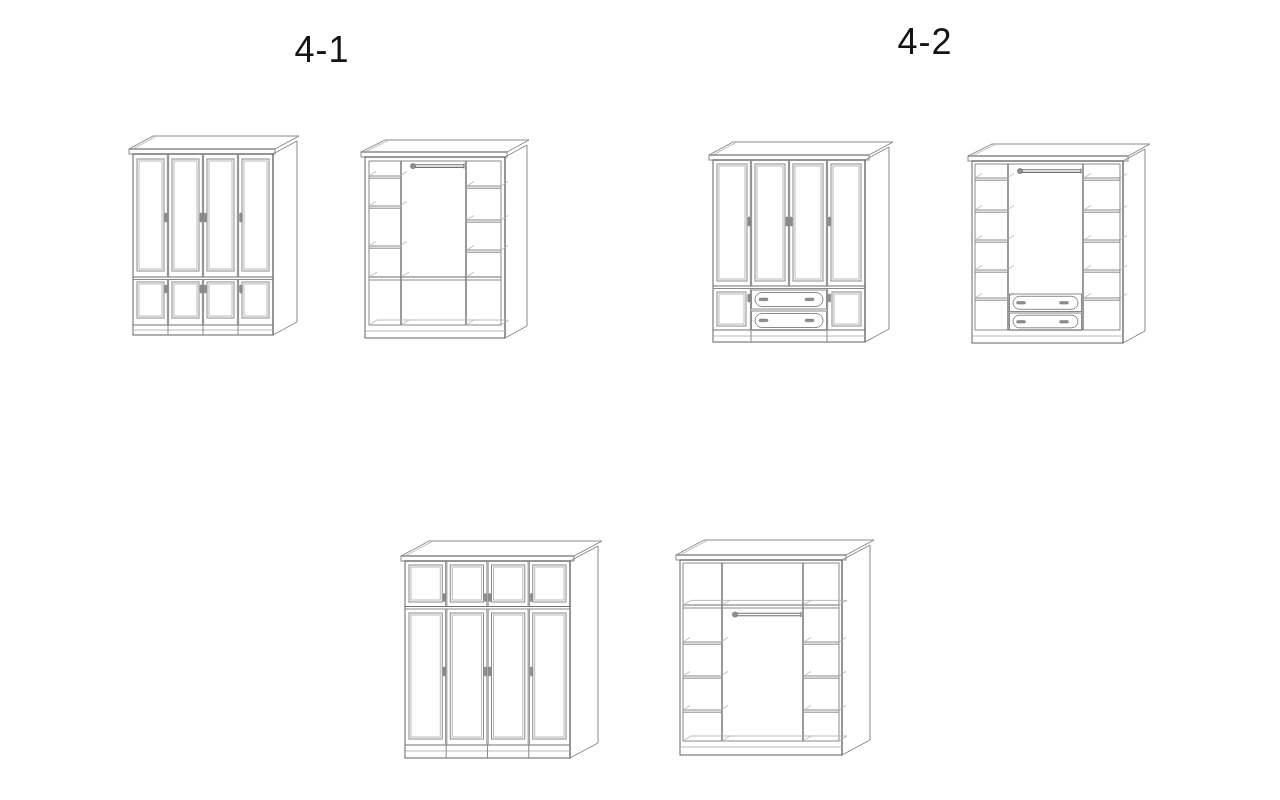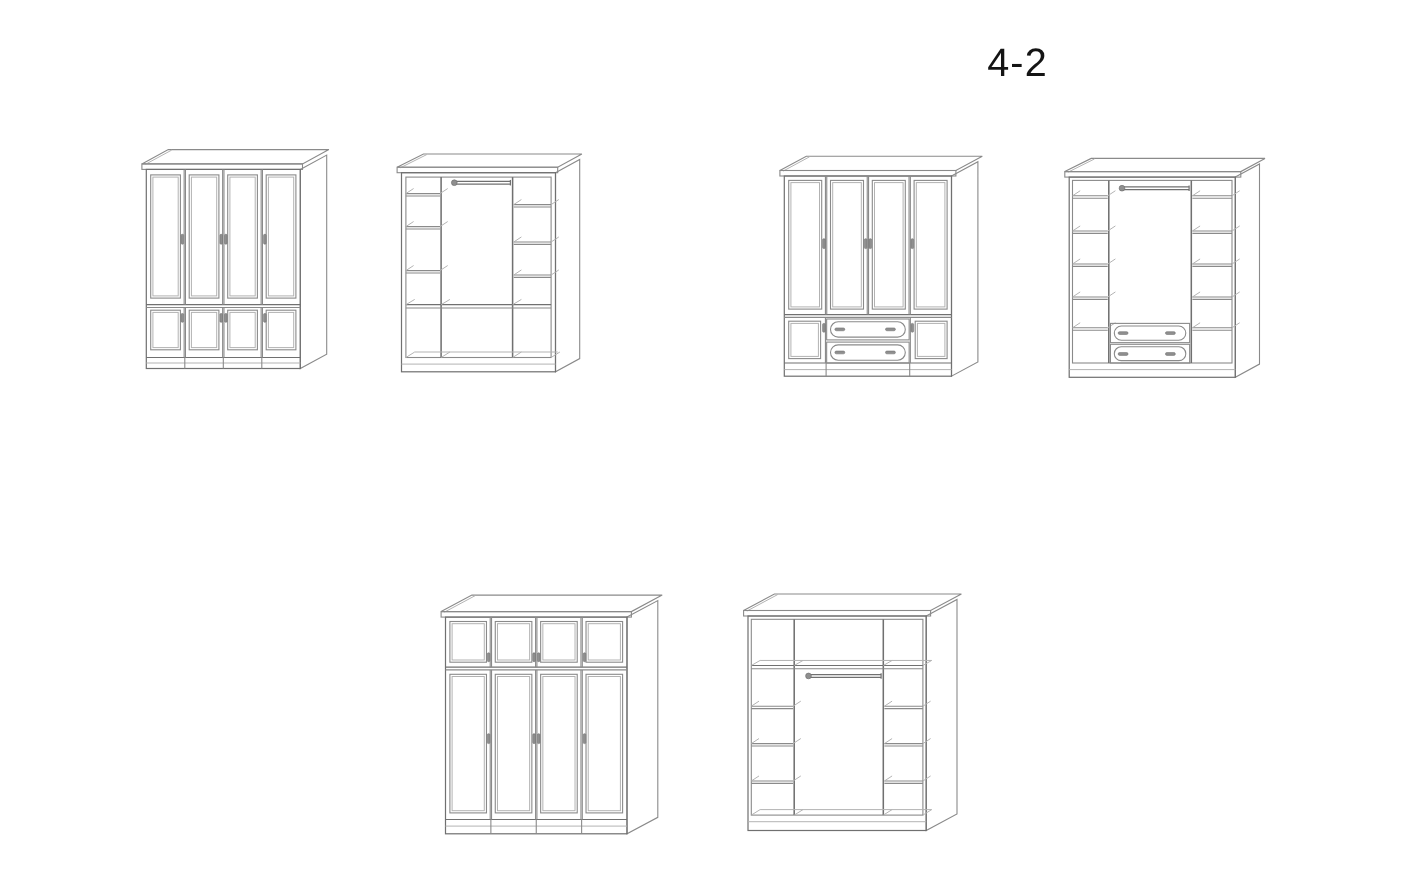--- a/index.html
+++ b/index.html
@@ -21,21 +21,22 @@
   .dv{stroke:var(--line-strong,#707070);stroke-width:1.4;}
   .lt{stroke:var(--line-light,#b2b2b2);stroke-width:0.9;}
   .hd{fill:var(--handle,#8f8f8f);stroke:var(--line-strong,#707070);stroke-width:0.5;}
   .knob{fill:var(--handle,#8f8f8f);stroke:var(--line-strong,#707070);stroke-width:0.6;}
 </style>
 </head>
 <body>
 
 <div class="sheet">
 
-  <div class="fig-label" style="left:855px;top:37px">4-2</div>
+  <div class="fig-label" style="left:252px;top:30px">4-1</div>
+  <div class="fig-label" style="left:855px;top:22px">4-2</div>
 
   <svg style="left:116px;top:128px" width="196" height="216" viewBox="0 0 196 216">
     <g>
       <polygon class="ln" points="13,21 159,21 183,8 37,8"></polygon>
       <line class="lt" x1="16" y1="21.5" x2="40" y2="8.5"></line>
       <rect class="ln" x="13" y="21" width="146" height="5"></rect>
     </g>
     <g>
       <polygon class="ln" points="157,26 181,13 181,194 157,207"></polygon>
     </g>

